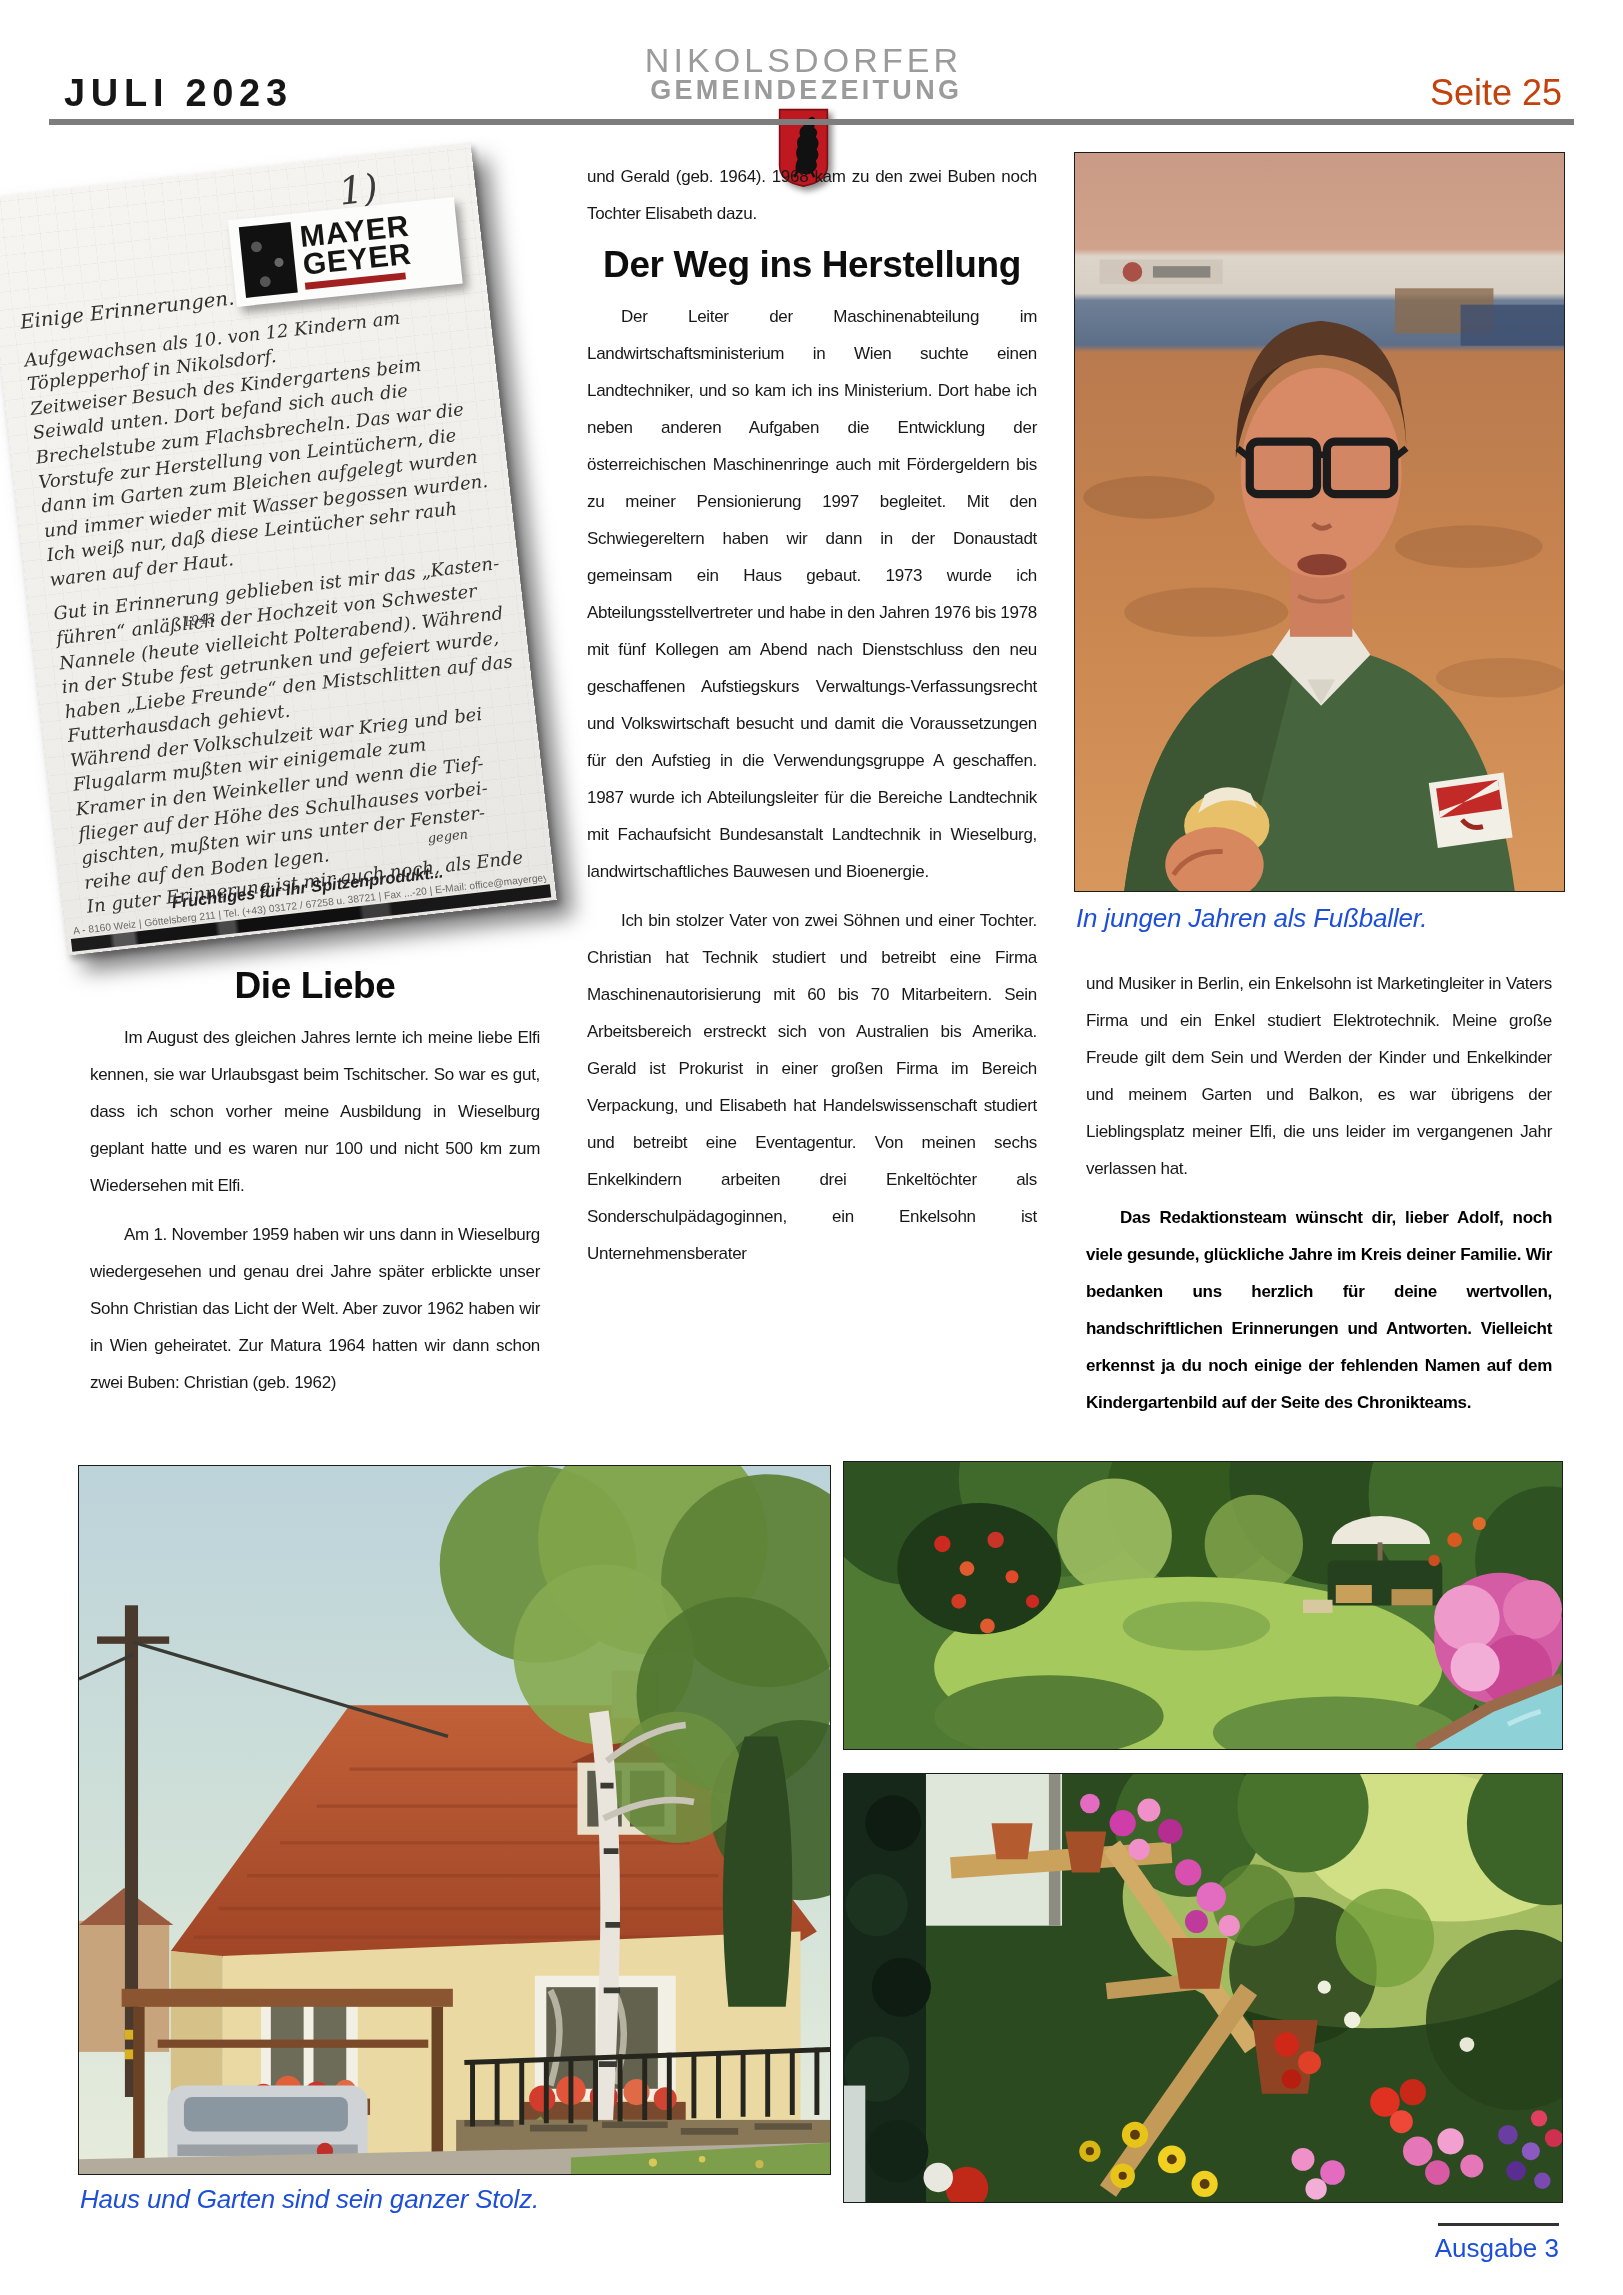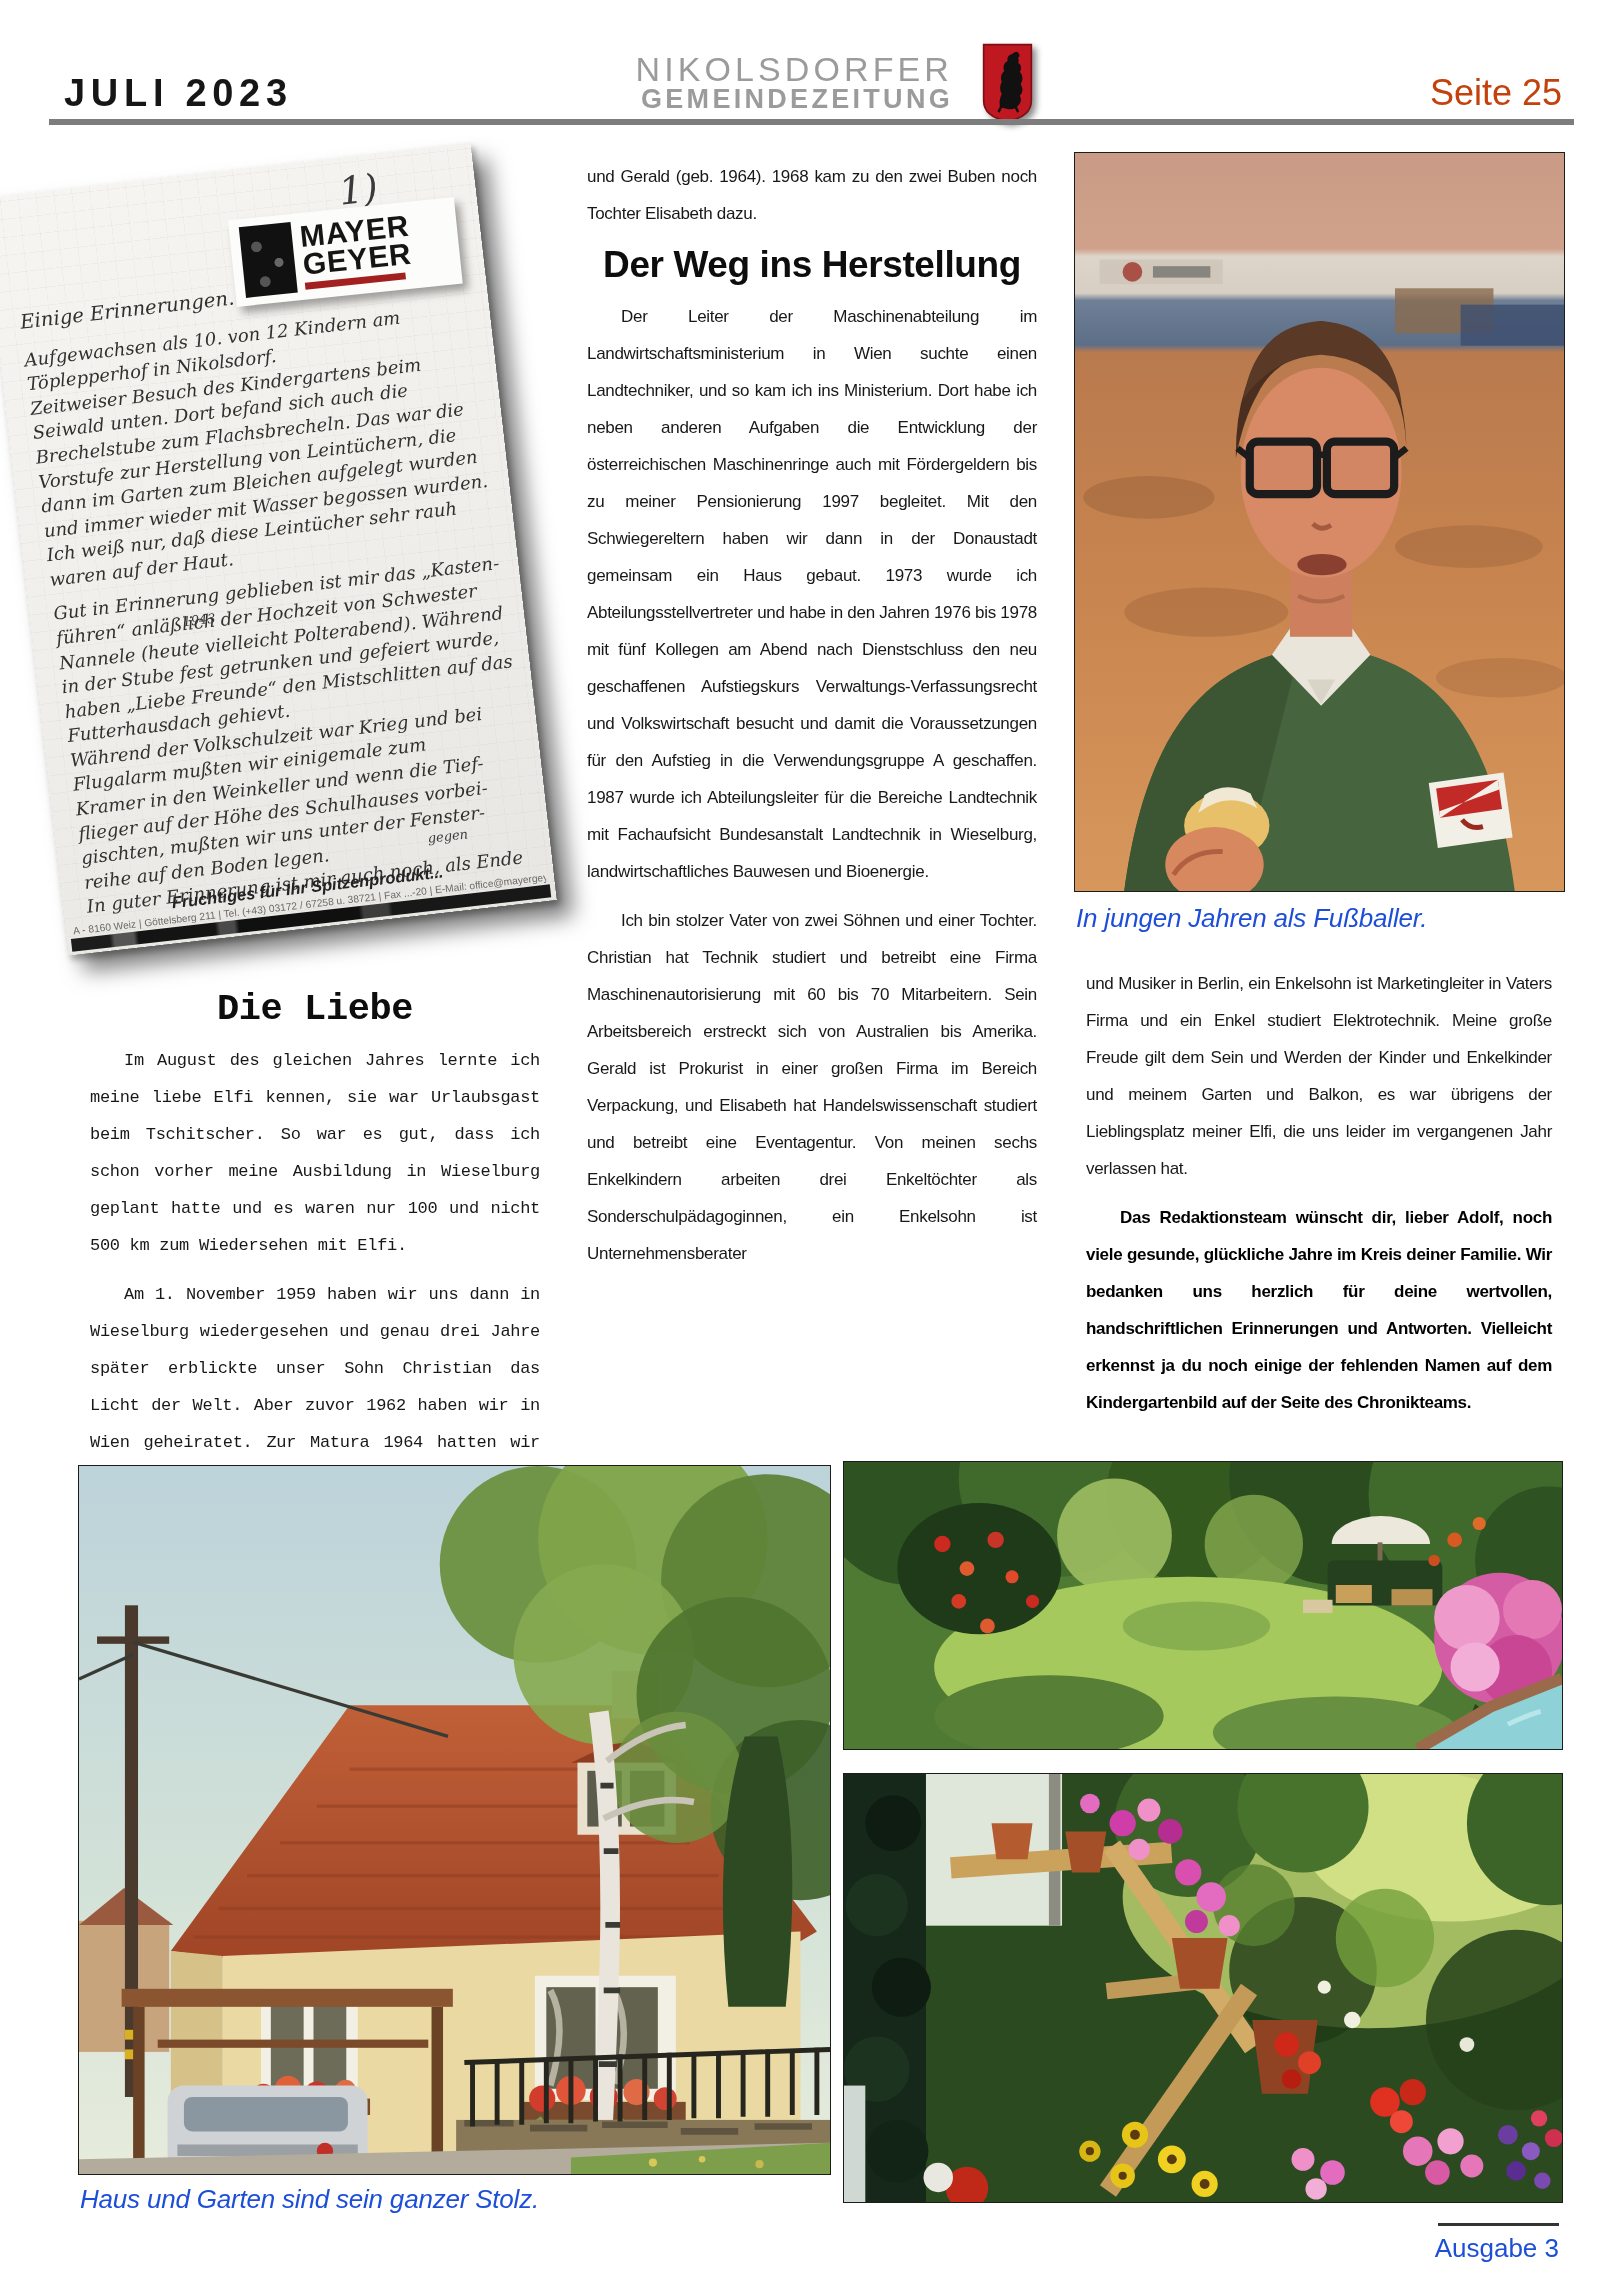--- a/index.html
+++ b/index.html
@@ -2,21 +2,21 @@
 <html style="font-size:13px"><head>
 <meta charset="utf-8">
 <style>
   html,body{margin:0;padding:0;}
   body{
     width:1623px;height:2295px;position:relative;background:#ffffff;
     font-family:"Liberation Sans",sans-serif;color:#1a1a1a;overflow:hidden;
   }
   
   .hdr-date{position:absolute;left:64px;top:72px;font-size:38px;font-weight:bold;letter-spacing:5.7px;color:#161616;}
-  .hdr-center{position:absolute;left:574px;top:43px;width:459px;display:flex;align-items:center;justify-content:flex-end;gap:29px;}
+  .hdr-center{position:absolute;left:574px;top:43px;width:459px;display:flex;align-items:center;justify-content:flex-end;gap:4px;flex-direction:column;}
   .hdr-names{text-align:right;line-height:1.0;}
   .hdr-name1{font-size:34px;color:#9b9b9b;letter-spacing:4.1px;font-weight:400;}
   .hdr-name2{font-size:27px;color:#9b9b9b;letter-spacing:3.3px;font-weight:700;}
   .hdr-crest{width:51px;height:79px;filter:drop-shadow(4.1px 4.9px 3.3px rgba(0,0,0,.45));}
   .hdr-page{position:absolute;right:61px;top:72px;font-size:36px;color:#c2410c;}
   .hdr-rule{position:absolute;left:49px;top:119px;width:1525px;height:5.7px;background:#7d7d7d;}
 
   
   .letter{
     position:absolute;left:23px;top:168px;width:492px;height:762px;
@@ -52,21 +52,21 @@
 
   
   .col{position:absolute;width:474px;}
   .body-text{font-size:17px;line-height:37px;letter-spacing:-0.3px;text-align:justify;color:#181818;margin:12px;}
   .body-text.indent{text-indent:34px;}
   .body-text + .body-text{margin-top:0;}
   h2.section{font-size:37px;font-weight:bold;text-align:center;color:#0d0d0d;margin:11.5px 0 9.8px 0;letter-spacing:-0.4px;}
   .bold-par{font-weight:bold;color:#000;}
   .caption{font-style:italic;font-size:26px;color:#1d4ed8;letter-spacing:-0.2px;}
 
-  .left-col{left:78px;top:976px;width:474px;font-family:Liberation Mono, monospace;}
+  .left-col{left:78px;top:953px;width:474px;}
   .mid-col{left:575px;top:146px;}
   .right-col-text{left:1074px;top:953px;width:490px;}
 
   
   .photo{position:absolute;border:1.6px solid #1c1c1c;overflow:hidden;background:#888;}
   .photo svg{display:block;width:100%;height:100%;}
   .ph-footballer{left:1074px;top:152px;width:489px;height:738px;}
   .ph-house{left:78px;top:1465px;width:751px;height:708px;}
   .ph-garden{left:843px;top:1461px;width:718px;height:287px;}
   .ph-flowers{left:843px;top:1773px;width:718px;height:428px;}

